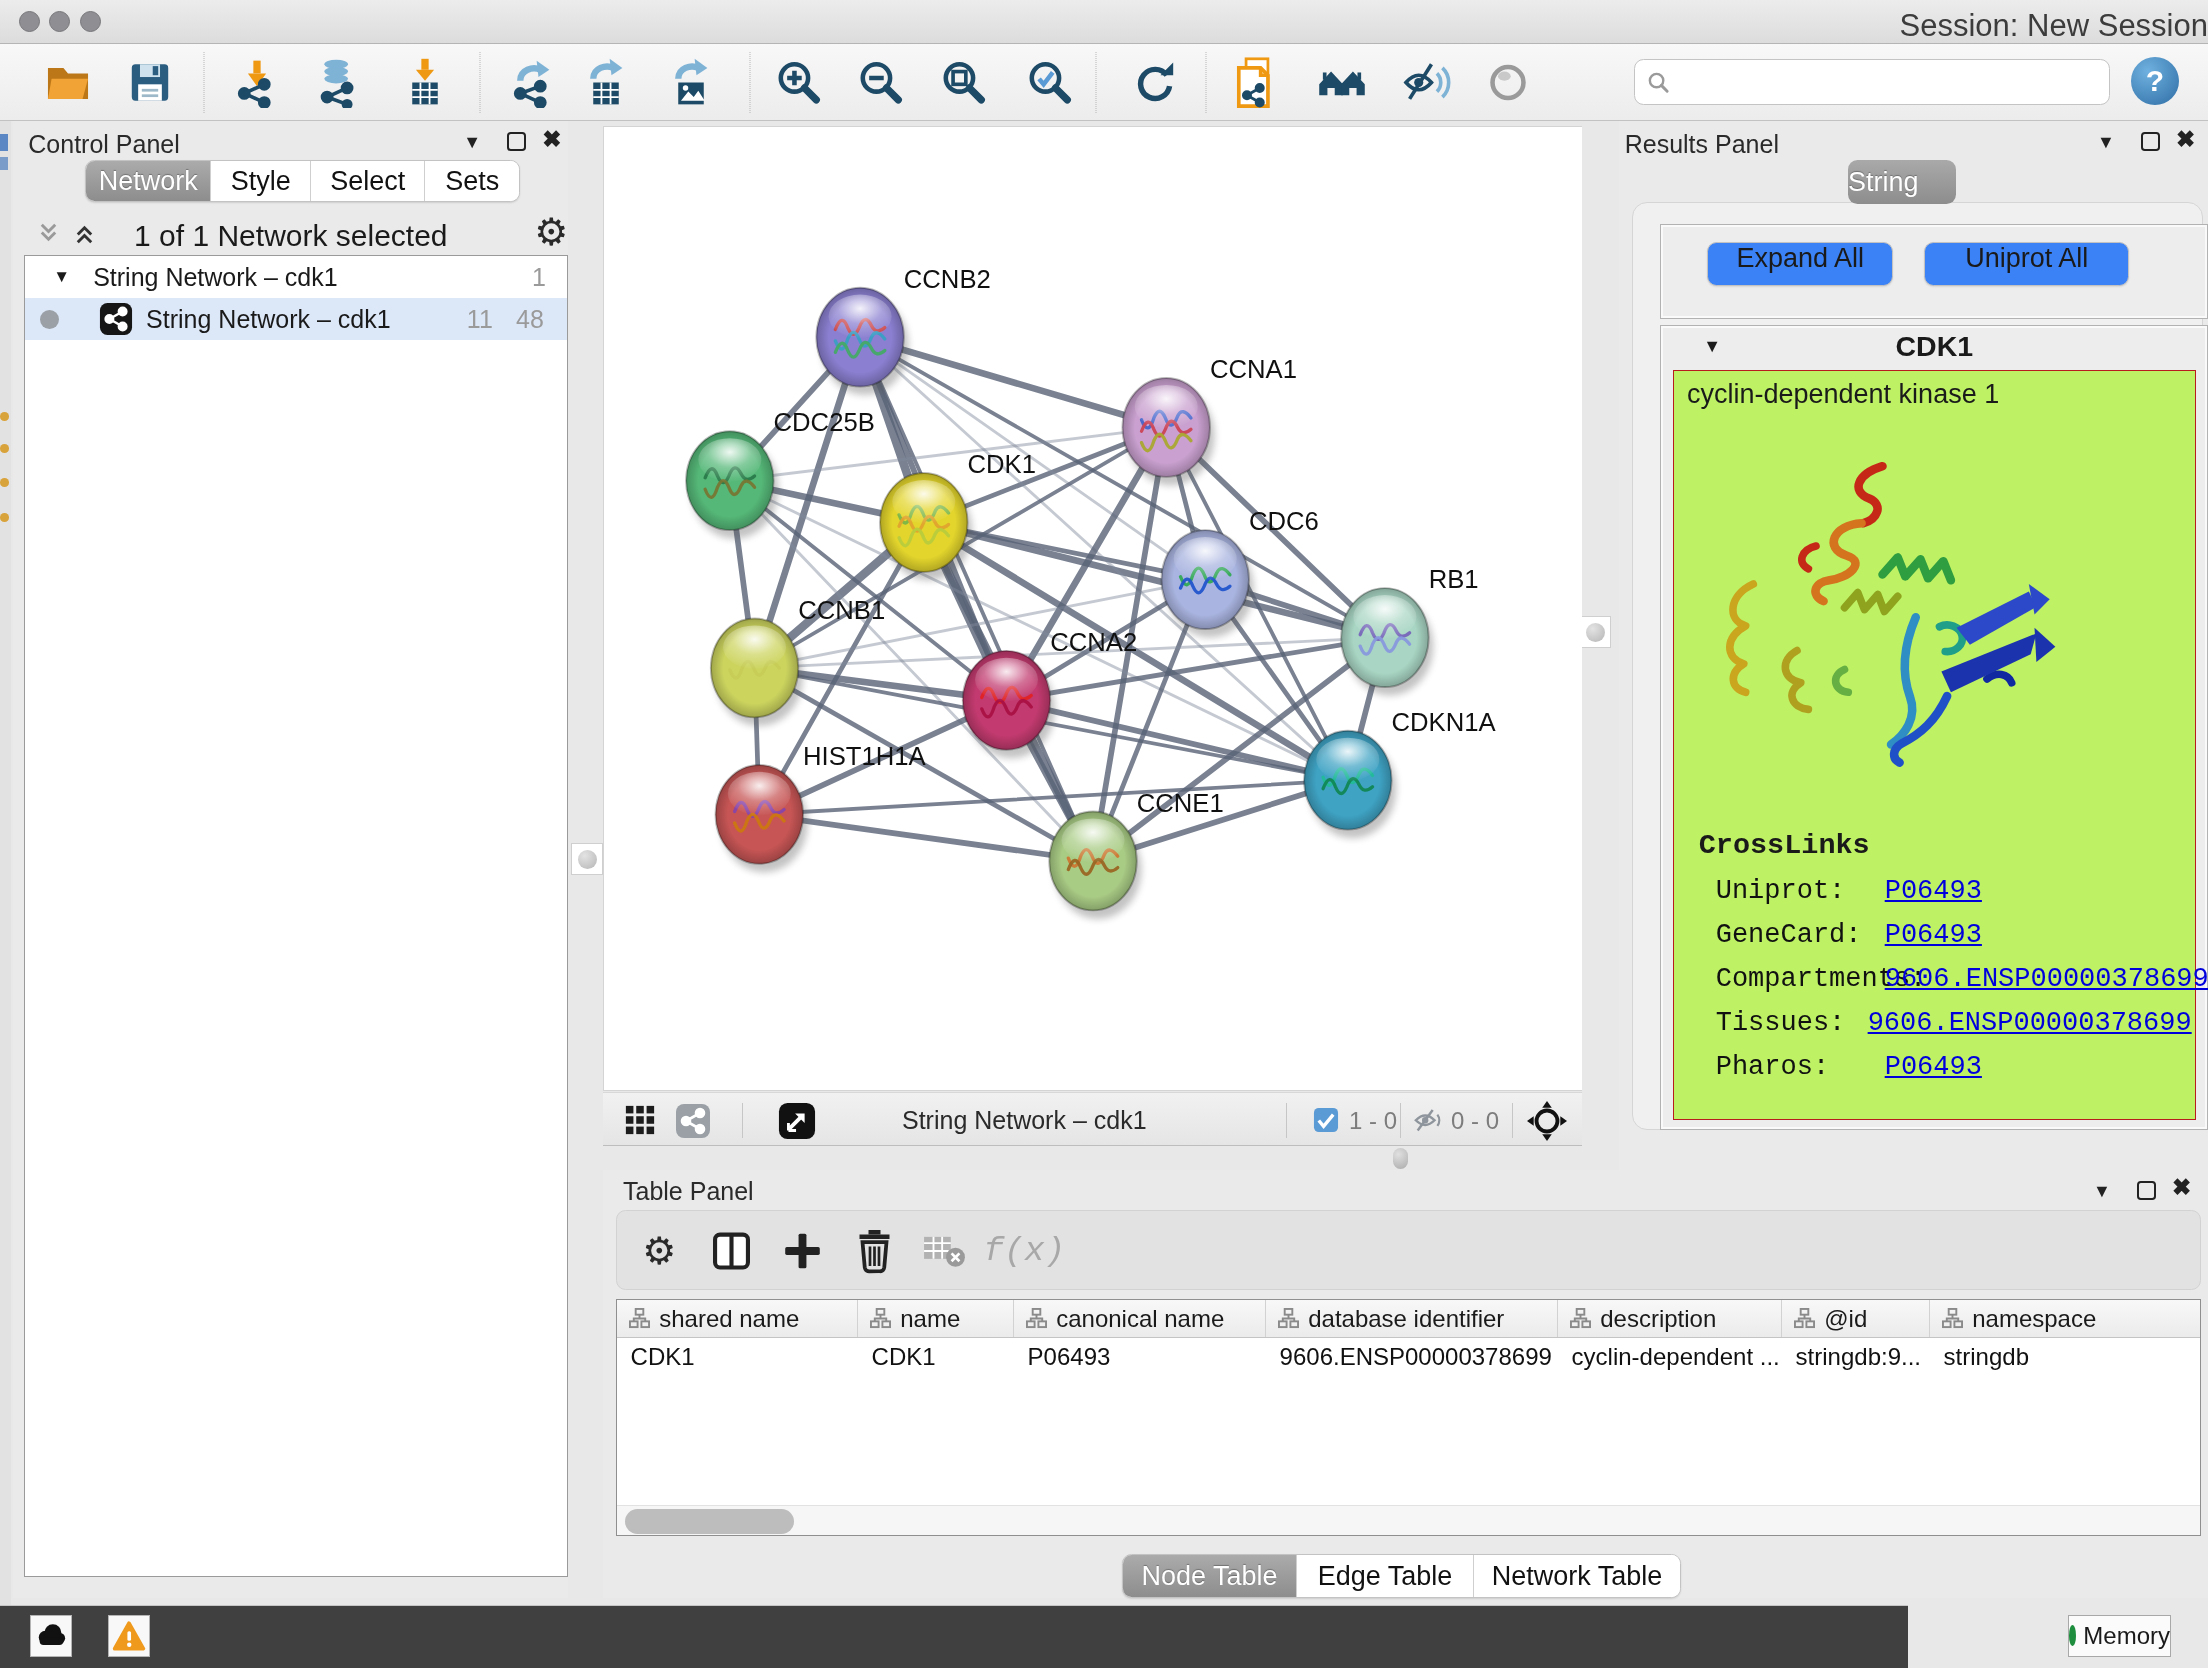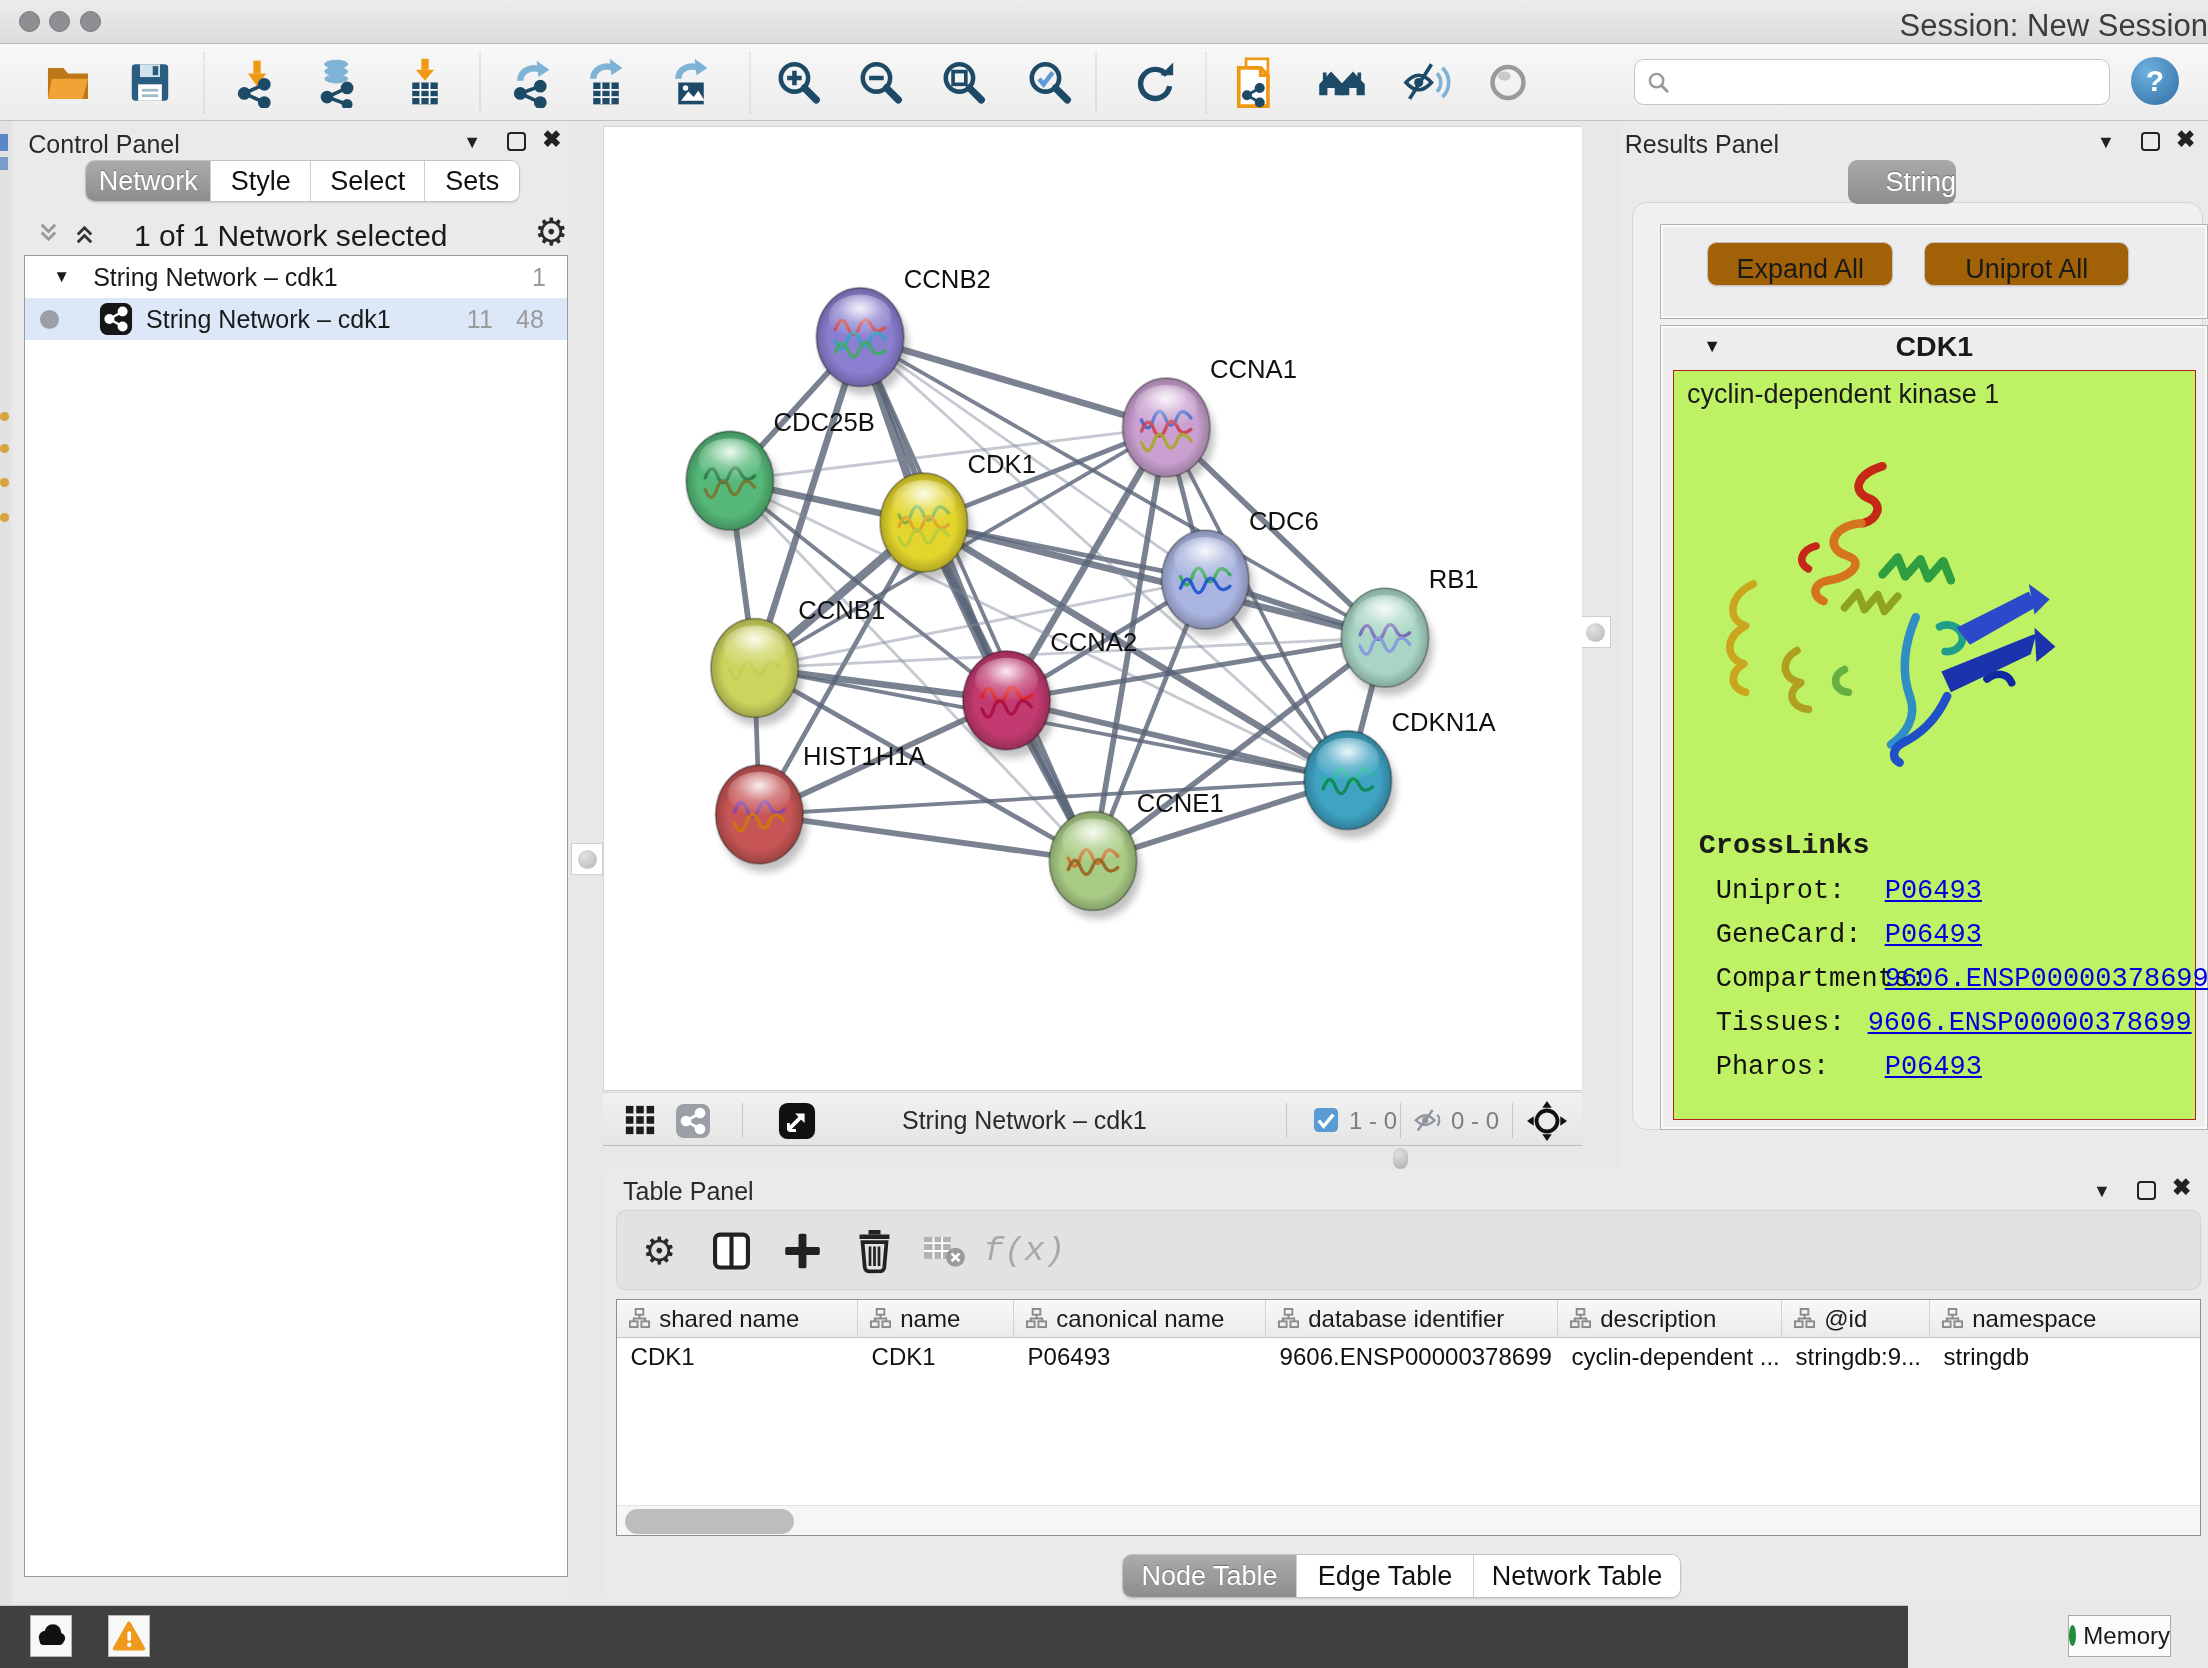--- a/index.html
+++ b/index.html
@@ -45,23 +45,23 @@
   .vt-cnt{position:absolute;top:14.3px;font-size:24px;color:#7d7d7d}
 
   
   .split-sq{position:absolute;width:32px;height:32px;background:#fff;border:1px solid #cfcfcf;display:flex;align-items:center;justify-content:center}
   .split-dot{width:19px;height:19px;border-radius:50%;background:radial-gradient(circle at 35% 30%,#e3e3e3,#b5b5b5)}
   .split-pill{position:absolute;width:15px;height:21px;border-radius:7.6px;background:radial-gradient(circle at 35% 30%,#e0e0e0,#ababab)}
 
   
   #results-panel{left:1619px;top:121px;width:590px;height:1477px;background:#eaeaea}
   #rp-container{position:absolute;left:13.3px;top:81px;width:571px;height:928px;background:#f0f0f0;border:1px solid #d5d5d5;border-radius:15px}
-  #string-tab{position:absolute;left:229px;top:39px;width:108px;height:44px;background:linear-gradient(#a9a9a9,#8d8d8d);border-radius:9.5px;color:#fff;font-size:27px;display:flex;align-items:center;justify-content:flex-end;text-shadow:0 -1px 1px rgba(0,0,0,.3);z-index:3}
+  #string-tab{position:absolute;left:229px;top:39px;width:108px;height:44px;background:linear-gradient(#a9a9a9,#8d8d8d);border-radius:9.5px;color:#fff;font-size:27px;display:flex;align-items:center;justify-content:flex-start;text-shadow:0 -1px 1px rgba(0,0,0,.3);z-index:3}
   .rp-box{position:absolute;left:27px;width:548px;background:#ededed;border:1.9px solid #b2b2b2;box-shadow:inset 0 0 0 1.9px #fafafa}
-  .rp-btn{position:absolute;top:17px;height:44px;background:#a16207;border:1px solid #c2c2c2;border-radius:9.5px;font-size:27px;display:flex;align-items:flex-end;justify-content:center;box-shadow:0 1px 1.9px rgba(0,0,0,.1)}
+  .rp-btn{position:absolute;top:17px;height:44px;background:#3b82f6;border:1px solid #c2c2c2;border-radius:9.5px;font-size:27px;display:flex;align-items:flex-start;justify-content:center;box-shadow:0 1px 1.9px rgba(0,0,0,.1)}
   #rp-entry-inner{position:absolute;left:11.4px;top:44px;right:11.4px;bottom:9.5px;background:#bef264;border:1px solid #b91c1c}
   .serif{font-family:Liberation Mono, monospace}
   .xl-label{font-size:27px;color:#111}
   .xl-link{font-size:27px;color:#0000dd;text-decoration:underline}
 
   
   #table-panel{left:603px;top:1170px;width:1605px;height:428px;background:#eaeaea}
   #tp-toolbar{position:absolute;left:13.3px;top:40px;width:1585px;height:80px;background:#e2e2e2;border:1px solid #d2d2d2;border-radius:9.5px}
   .tpi{position:absolute;top:13.3px;width:53px;height:53px;transform:translateX(-50%);display:flex;align-items:center;justify-content:center}
   #tp-table{position:absolute;left:13.3px;top:129px;width:1585px;height:237px;background:#fff;border:1.9px solid #8f8f8f;overflow:hidden}

